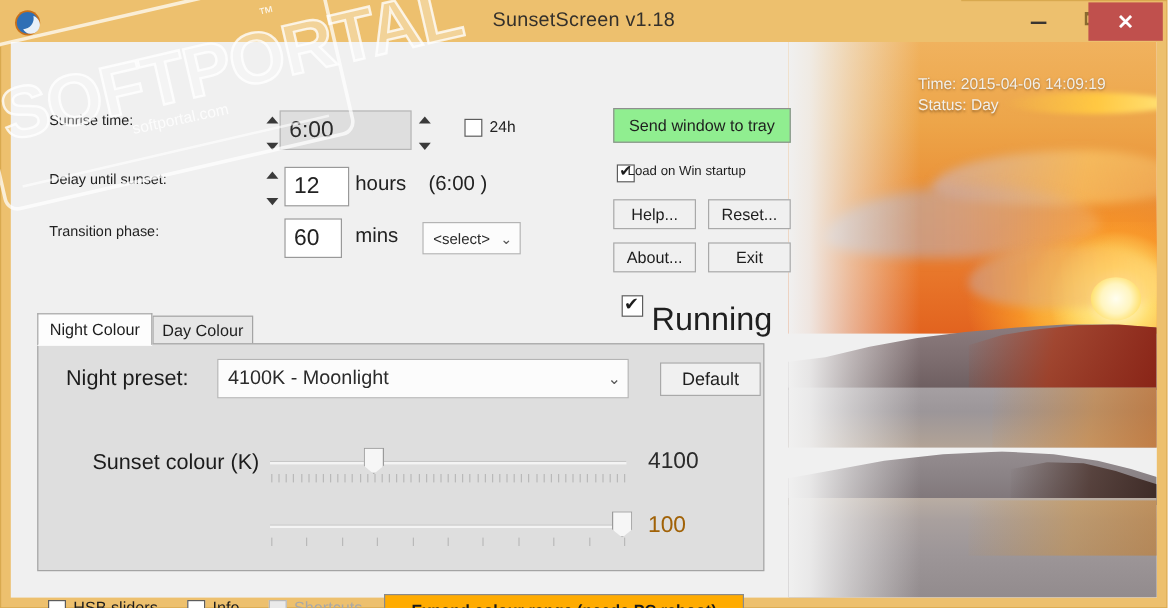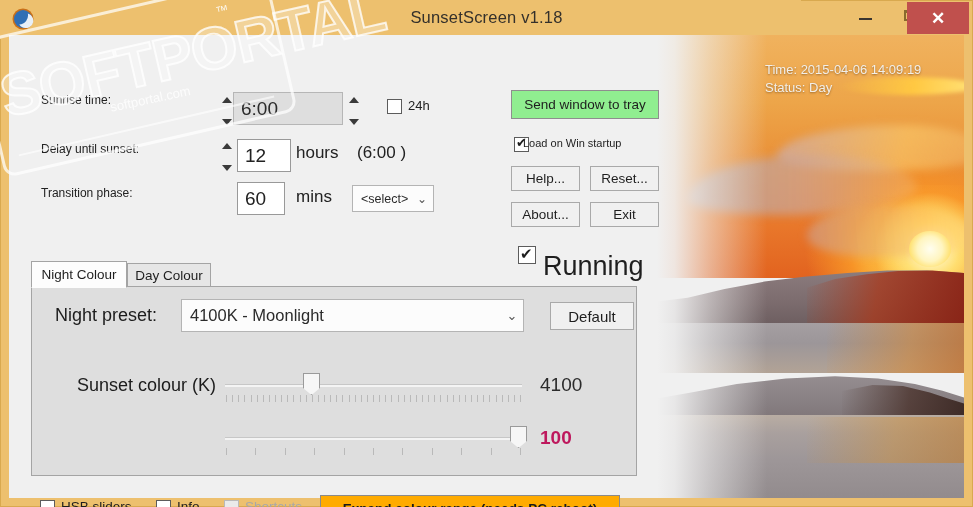--- a/index.html
+++ b/index.html
@@ -280,21 +280,21 @@
   .th-sunsetk { left: 294px; top: 338px; }
   .th-bright  { left: 501px; top: 391px; }
 
   .sl-ticks { position: absolute; height: 7px; display: flex; justify-content: space-between; }
   .sl-ticks i { display: block; width: 1px; height: 7px; background: #b9b9b9; }
   .tk-sunsetk { left: 217px; top: 360px; width: 295px; }
   .tk-bright  { left: 217px; top: 413px; width: 295px; }
 
   .sl-value { position: absolute; font-size: 19px; }
   .sl-value.on  { color: #2b2b2b; }
-  .sl-value.off { color: #be185d; font-weight: bold; }
+  .sl-value.off { color: #a16207; }
   .v-sunsetk { left: 531px; top: 339px; }
   .v-bright  { left: 531px; top: 392px; }
 
   
   .bot-cb { position: absolute; width: 15px; height: 15px; top: 465px; }
   .cb-hsb { left: 31px; }
   .cb-info{ left: 147px; }
   .cb-sc  { left: 215px; }
   .bot-lbl { position: absolute; top: 464px; font-size: 13.5px; }
   .bot-lbl.on  { color: #1d1d1d; }

